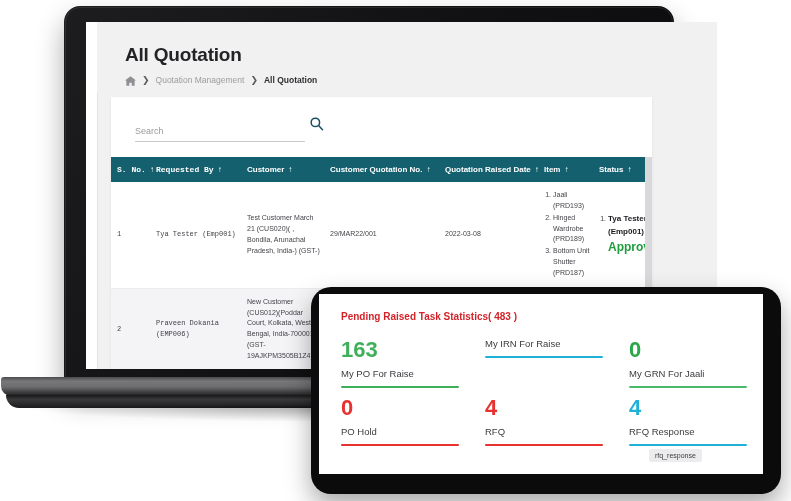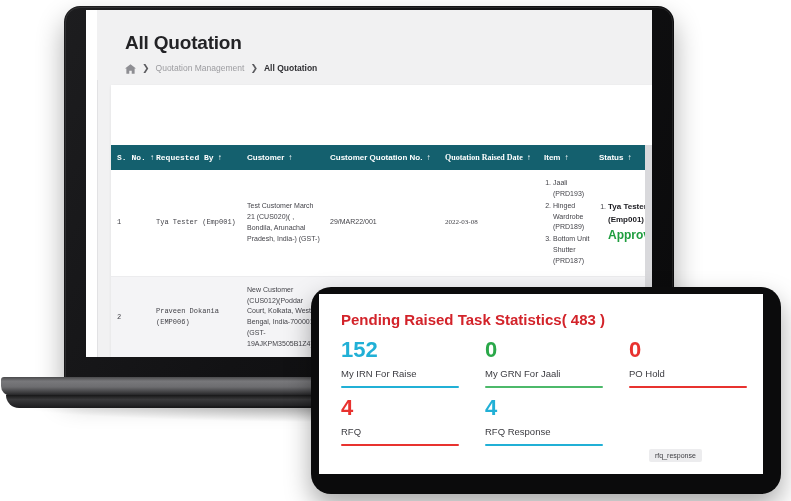--- a/index.html
+++ b/index.html
@@ -19,21 +19,21 @@
     border-radius:16px 16px 4px 4px;
     box-shadow:0 14px 28px rgba(0,0,0,.33);
   }
   #laptop-bezel:after{
     content:"";position:absolute;left:1px;top:1px;right:1px;bottom:1px;
     border-radius:15px 15px 3px 3px;
     border:1px solid rgba(255,255,255,.09);
     pointer-events:none;
   }
   #laptop-screen{
-    position:absolute;left:22px;top:4px;width:566px;height:347px;
+    position:absolute;left:22px;top:16px;width:631px;height:347px;
     background:#f1f1f2;overflow:hidden;
   }
   #laptop-base{
     position:absolute;left:-63px;top:371px;width:736px;height:19px;
     background:linear-gradient(180deg,#4a4a4c 0%,#78787b 22%,#6d6d70 52%,#2b2b2d 92%,#161617 100%);
     border-radius:3px 3px 10px 10px;
   }
   #laptop-base-lip{
     position:absolute;left:255px;top:371px;width:110px;height:7px;
     background:linear-gradient(180deg,#2a2a2c,#5a5a5d);
@@ -88,21 +88,21 @@
   table.grid thead th .sortico{font-size:8px;margin-left:4px;display:inline-block;}
   table.grid tbody td{
     font-size:7px;color:#44444a;padding:8px 3px 8px 6px;vertical-align:middle;
     border-bottom:1px solid #ececee;line-height:1.55;
   }
   tr.row-alt td{background:#f4f4f6;}
   .col-sno{width:30px;font-family:Liberation Mono, monospace;}
   .col-req{width:82px;font-family:Liberation Mono, monospace;}
   .col-cust{width:74px;}
   .col-cqn{width:106px;}
-  .col-qrd{width:90px;font-family:Liberation Serif, serif;}
+  .col-qrd{width:90px;}
   .col-item{width:46px;margin-left:24px;}
   .col-status{width:66px;}
   .itemlist{margin:0;padding-left:9px;}
   .itemlist li{margin:0 0 1px 0;}
   .statuslist{margin:0;padding-left:9px;}
   .statuslist li{margin:0;}
   .st-name{font-weight:700;color:#1b1b20;font-size:8px;}
   .st-appr{color:#1f9d3f;font-weight:700;font-size:12px;}
   #vscroll{
     position:absolute;right:0;top:60px;width:7px;bottom:0;background:#d9d9dc;
@@ -115,21 +115,21 @@
     position:absolute;left:0;top:0;width:470px;height:207px;
     background:#0b0b0c;border-radius:20px;
     box-shadow:0 12px 26px rgba(0,0,0,.34);
   }
   #tablet-screen{
     position:absolute;left:8px;top:7px;width:444px;height:180px;
     background:#ffffff;overflow:hidden;
   }
   #stat-card{position:absolute;left:0;top:0;width:444px;height:180px;background:#fff;padding:0;}
   .stat-title{
-    position:absolute;left:22px;top:17px;font-size:15px;font-weight:700;color:#d3232a;
+    position:absolute;left:22px;top:17px;font-size:10px;font-weight:700;color:#d3232a;
   }
   #stat-grid{
     position:absolute;left:22px;top:38px;right:16px;
     display:grid;grid-template-columns:1fr 1fr 1fr;column-gap:26px;row-gap:0;
   }
   .stat-cell{position:relative;padding:6px 0 2px 0;}
   .stat-num{font-size:22px;font-weight:700;line-height:1.05;margin-bottom:7px;}
   .stat-label{font-size:9.5px;color:#3b3b40;margin-bottom:7px;}
   .stat-bar{height:2px;width:100%;border-radius:1px;}
   #tooltip{
@@ -161,20 +161,29 @@
             </span>
             <span class="sep">❯</span>
             <span>Quotation Management</span>
             <span class="sep">❯</span>
             <span class="crumb-active">All Quotation</span>
           </div>
         </div>
 
         <div id="card">
 
+          <div id="search-wrap">
+            <input id="search-input" type="text" placeholder="Search" style="">
+            <span id="search-icon">
+              <svg viewBox="0 0 20 20" width="15" height="15" fill="none" stroke="#1a4e60" stroke-width="2">
+                <circle cx="8.5" cy="8.5" r="5.6"></circle>
+                  <line x1="12.8" y1="12.8" x2="18" y2="18.4" stroke-linecap="round"></line>
+              </svg>
+            </span>
+          </div>
 
           <div id="table-scroll">
             <table class="grid">
               <thead>
                 <tr>
                   <th class="col-sno"><span>S. No.</span><span class="sortico">↑</span></th>
                   <th class="col-req"><span>Requested By</span><span class="sortico">↑</span></th>
                   <th class="col-cust"><span>Customer</span><span class="sortico">↑</span></th>
                   <th class="col-cqn"><span>Customer Quotation No.</span><span class="sortico">↑</span></th>
                   <th class="col-qrd"><span>Quotation Raised Date</span><span class="sortico">↑</span></th>
@@ -239,23 +248,27 @@
   </div>
 
   <div id="tablet">
     <div id="tablet-bezel"></div>
     <div id="tablet-screen">
       <div id="stat-card">
         <div class="stat-title">Pending Raised Task Statistics( 483 )</div>
 
         <div id="stat-grid">
 
-
-          <div class="stat-cell">
-            <div class="stat-num" style="color:#21b0d6">152</div>
+          <div class="stat-cell">
+            <div class="stat-num" style="color:#3eb05a">163</div>
+            <div class="stat-label">My PO For Raise</div>
+            <div class="stat-bar" style="background:#3eb05a"></div>
+          </div>
+
+          <div class="stat-cell">
             <div class="stat-label">My IRN For Raise</div>
             <div class="stat-bar" style="background:#21b0d6"></div>
           </div>
 
           <div class="stat-cell">
             <div class="stat-num" style="color:#2aa849">0</div>
             <div class="stat-label">My GRN For Jaali</div>
             <div class="stat-bar" style="background:#4cb96a"></div>
           </div>
 

